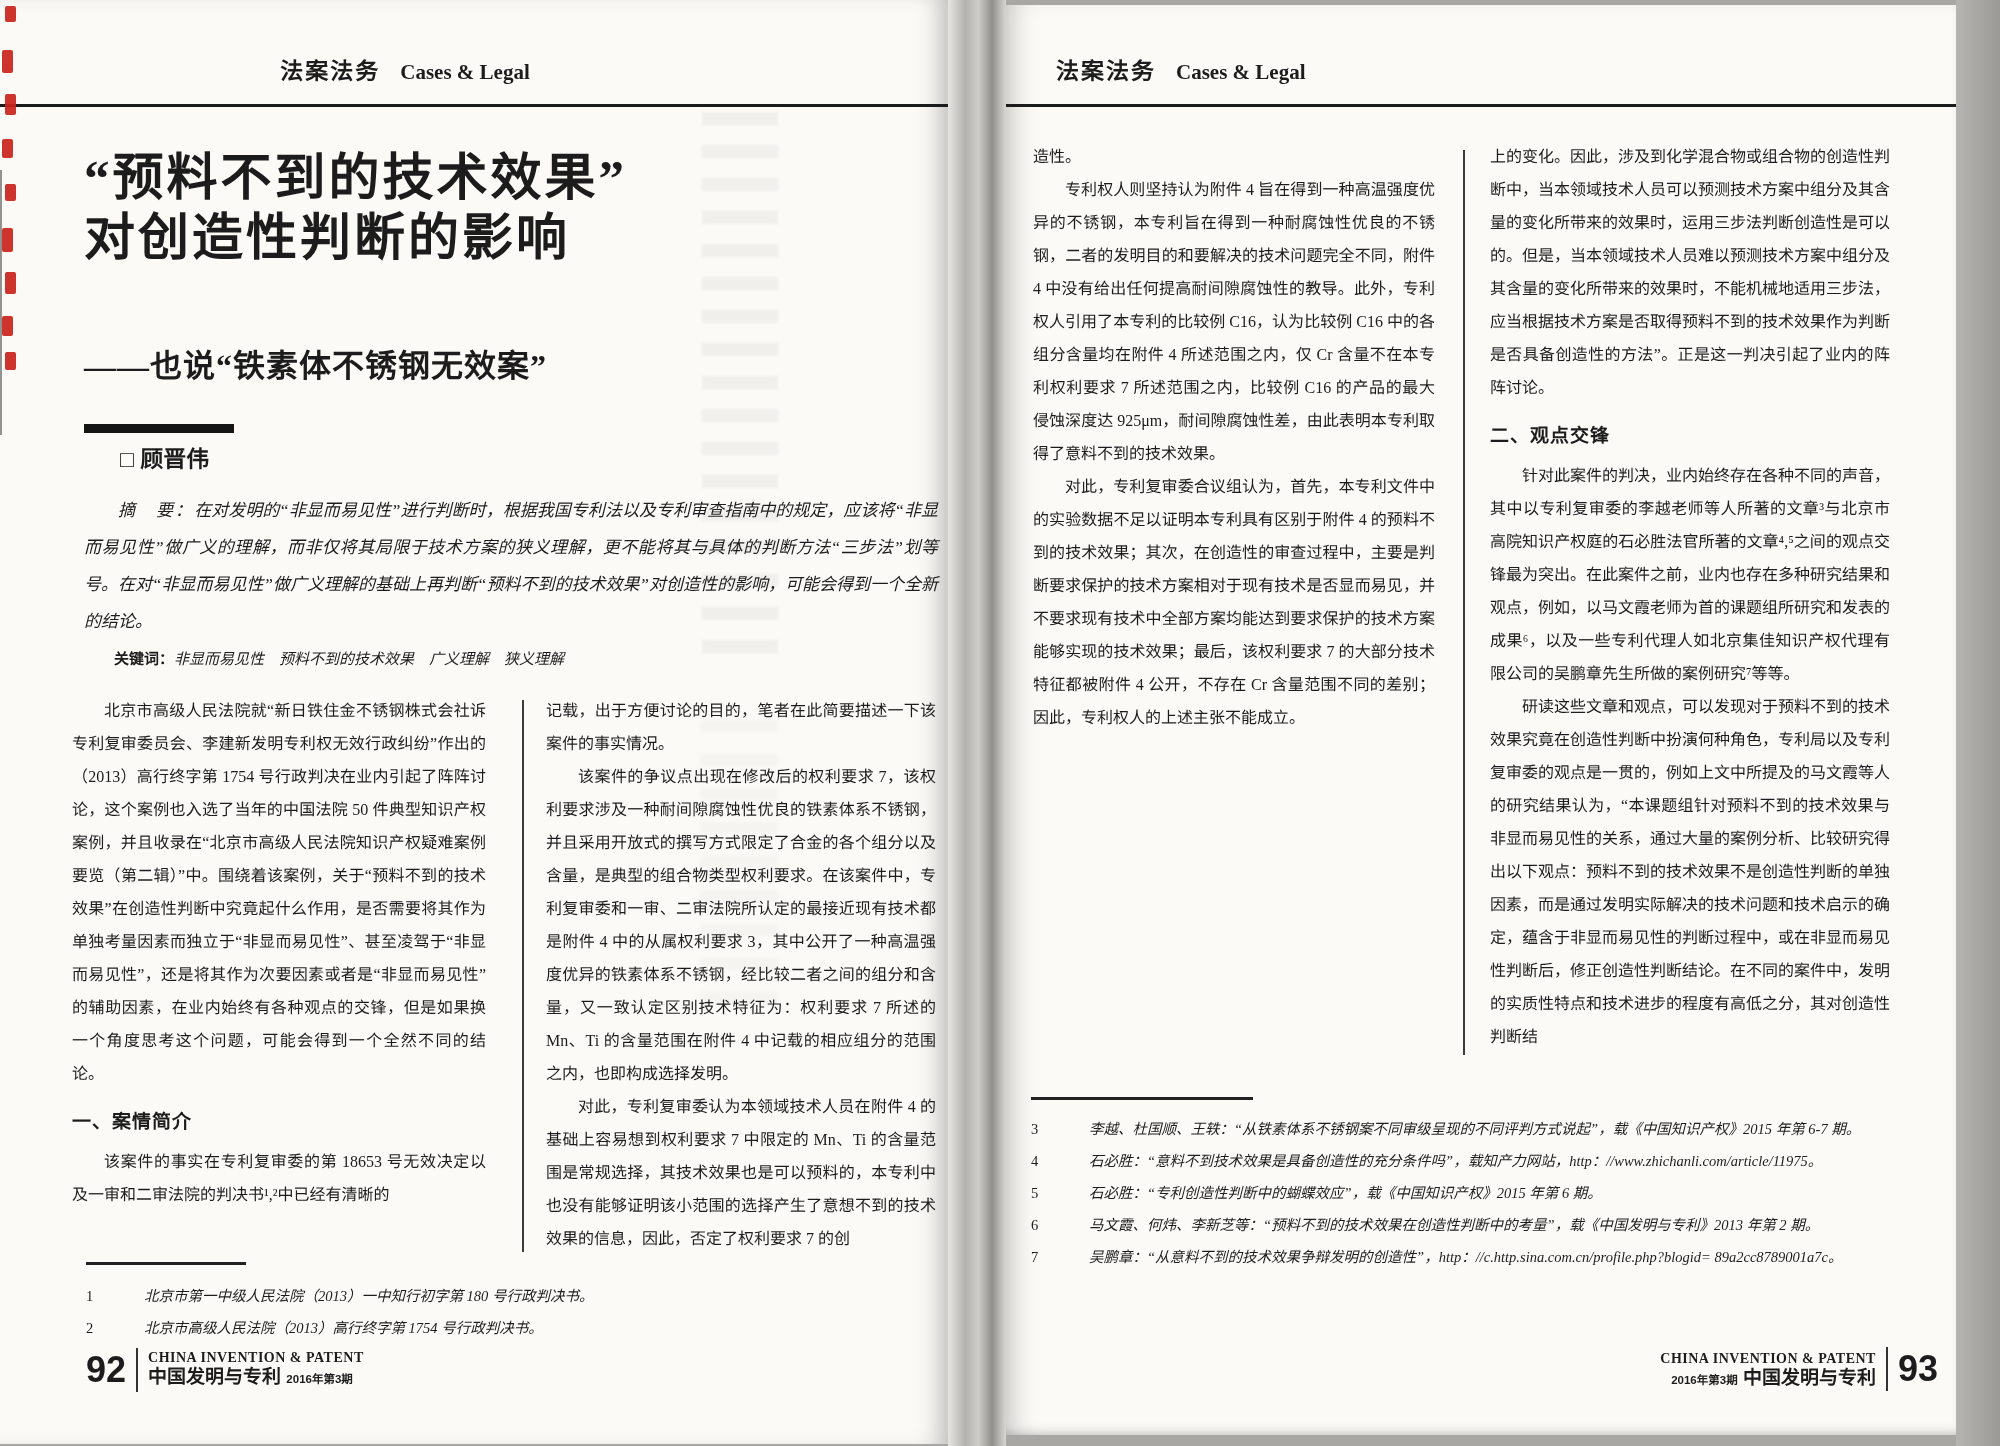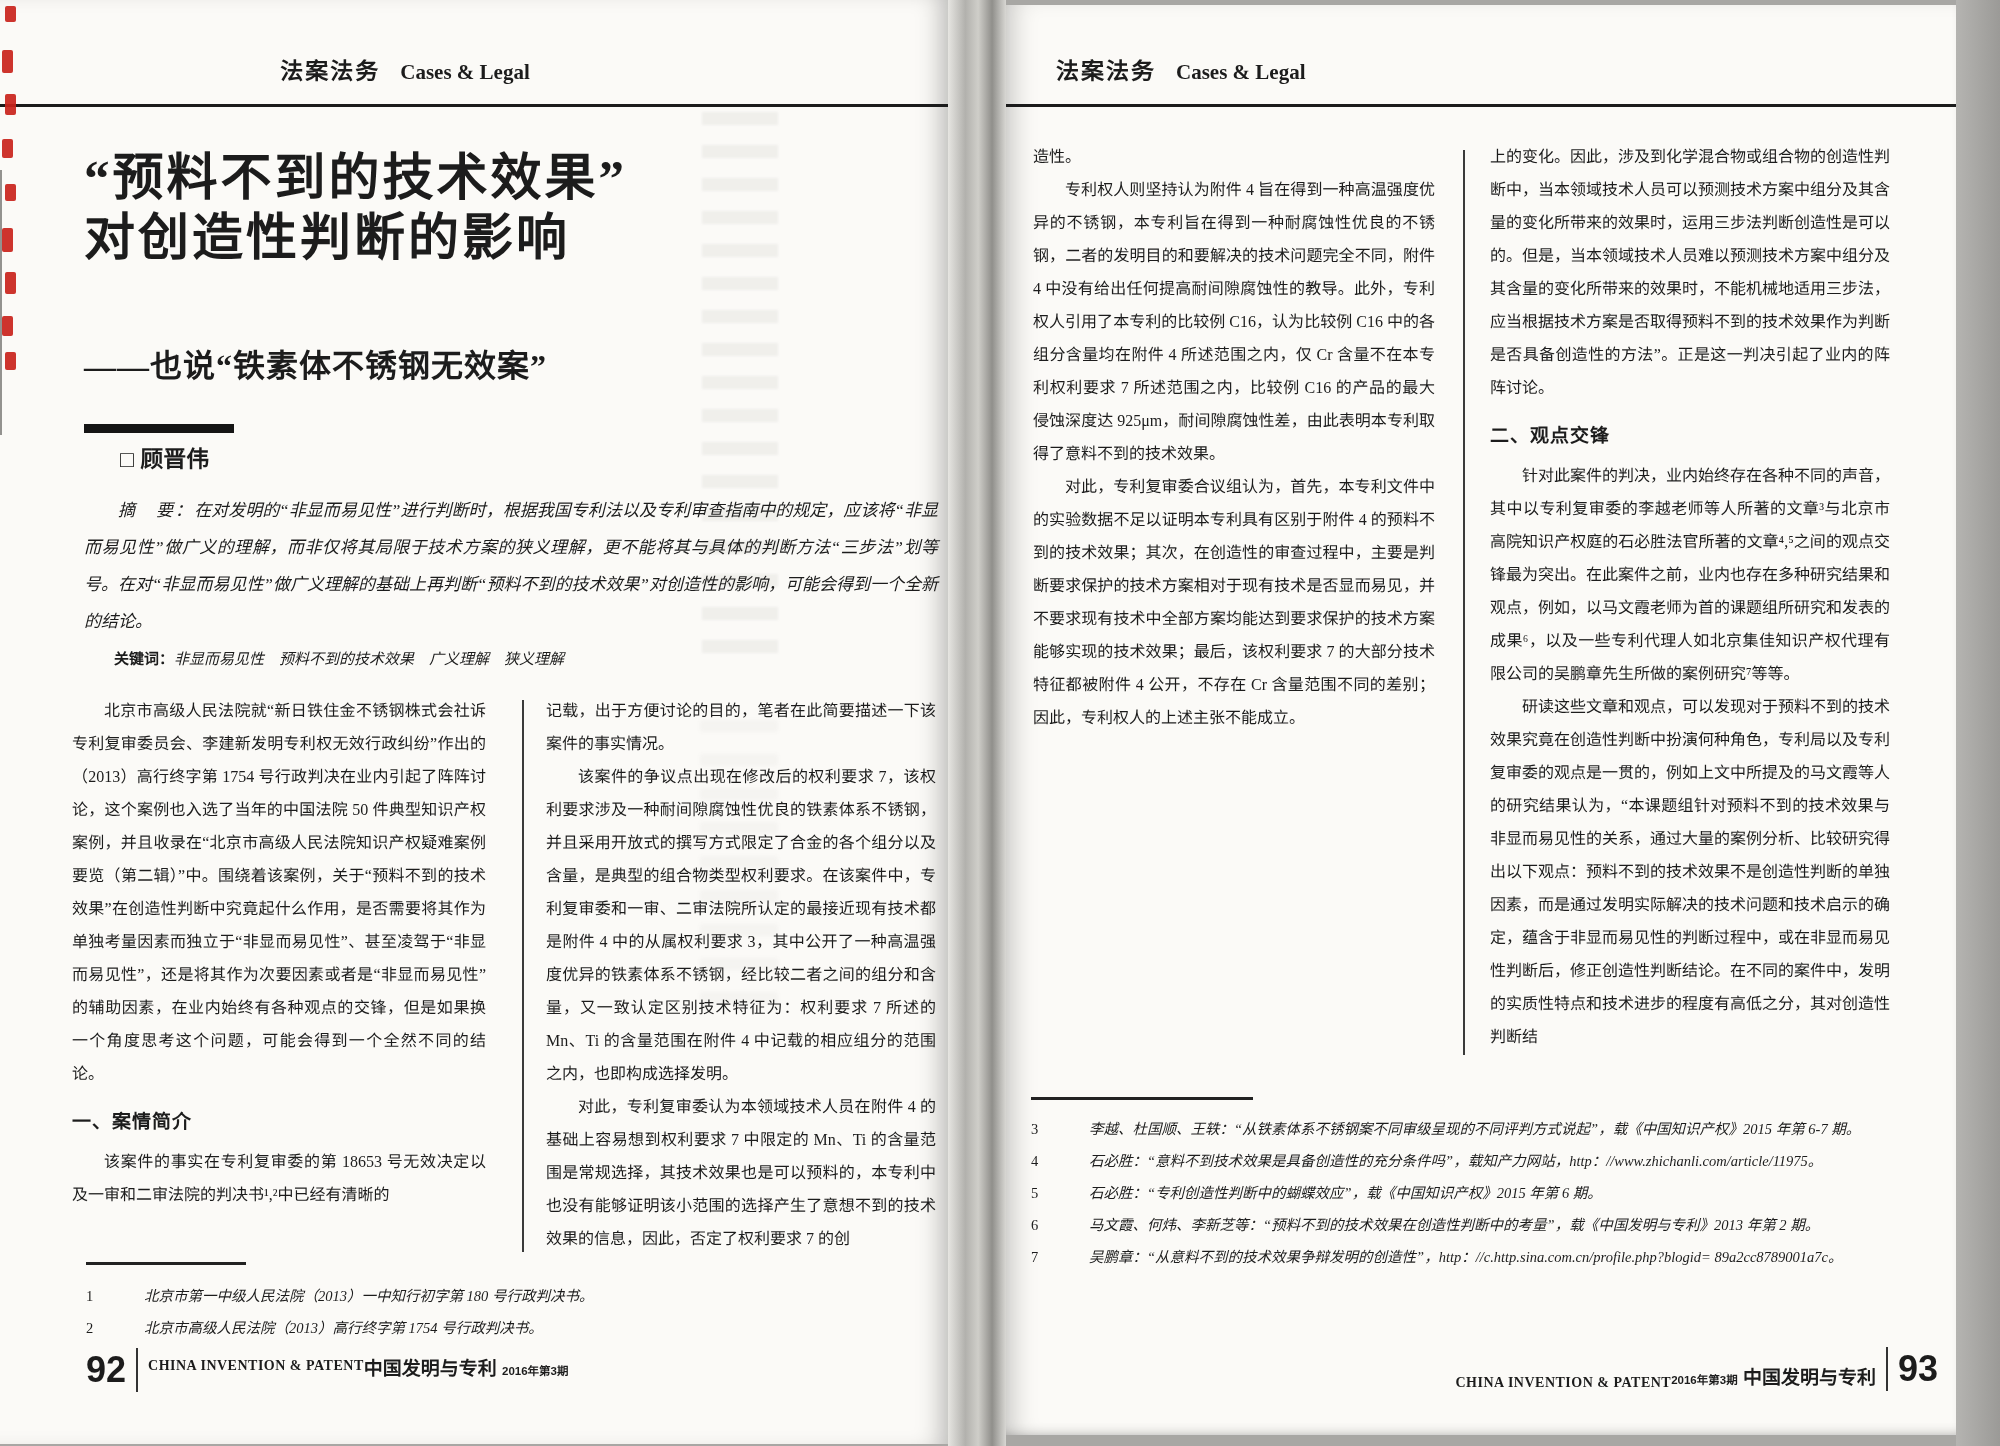--- a/index.html
+++ b/index.html
@@ -45,21 +45,21 @@
   
   .fn-rule{position:absolute;height:3px;background:#222;}
   .fn-block{position:absolute;}
   .note{display:flex;font-style:italic;font-size:14.5px;line-height:29px;margin-bottom:3px;}
   .note-num{flex:none;width:58px;font-style:normal;}
   .note-text{flex:1;text-align:justify;}
   
   .footer{position:absolute;display:flex;align-items:center;}
   .pg-num{font-family:"Liberation Sans","DejaVu Sans",sans-serif;font-weight:bold;font-size:36px;line-height:44px;}
   .ft-bar{width:2px;height:44px;background:#333;margin:0 10px;}
-  .ft-stack{display:flex;flex-direction:row;justify-content:center;}
+  .ft-stack{display:flex;flex-direction:column;justify-content:center;}
   .ft-en{font-family:"Liberation Serif",serif;font-weight:bold;font-size:14px;letter-spacing:.5px;}
   .ft-cn{font-family:"Liberation Sans","DejaVu Sans",sans-serif;font-weight:bold;font-size:19px;line-height:21px;}
   .ft-issue{font-size:11.5px;font-weight:bold;font-family:"Liberation Sans",sans-serif;}
   .right-al{align-items:flex-end;text-align:right;}
   
   #red-marks{position:absolute;left:0;top:0;width:20px;height:380px;}
   .red-mark{position:absolute;width:11px;height:20px;background:#c9231b;border-radius:2px;opacity:.92;}
   #edge-line{position:absolute;left:0;top:170px;width:2px;height:265px;background:#5a5a58;opacity:.65;}
   #ghost-col{position:absolute;left:702px;top:112px;width:76px;height:555px;opacity:.55;filter:blur(1.5px);
     background:repeating-linear-gradient(180deg,rgba(100,98,92,.14) 0 13px,rgba(0,0,0,0) 13px 33px);}

